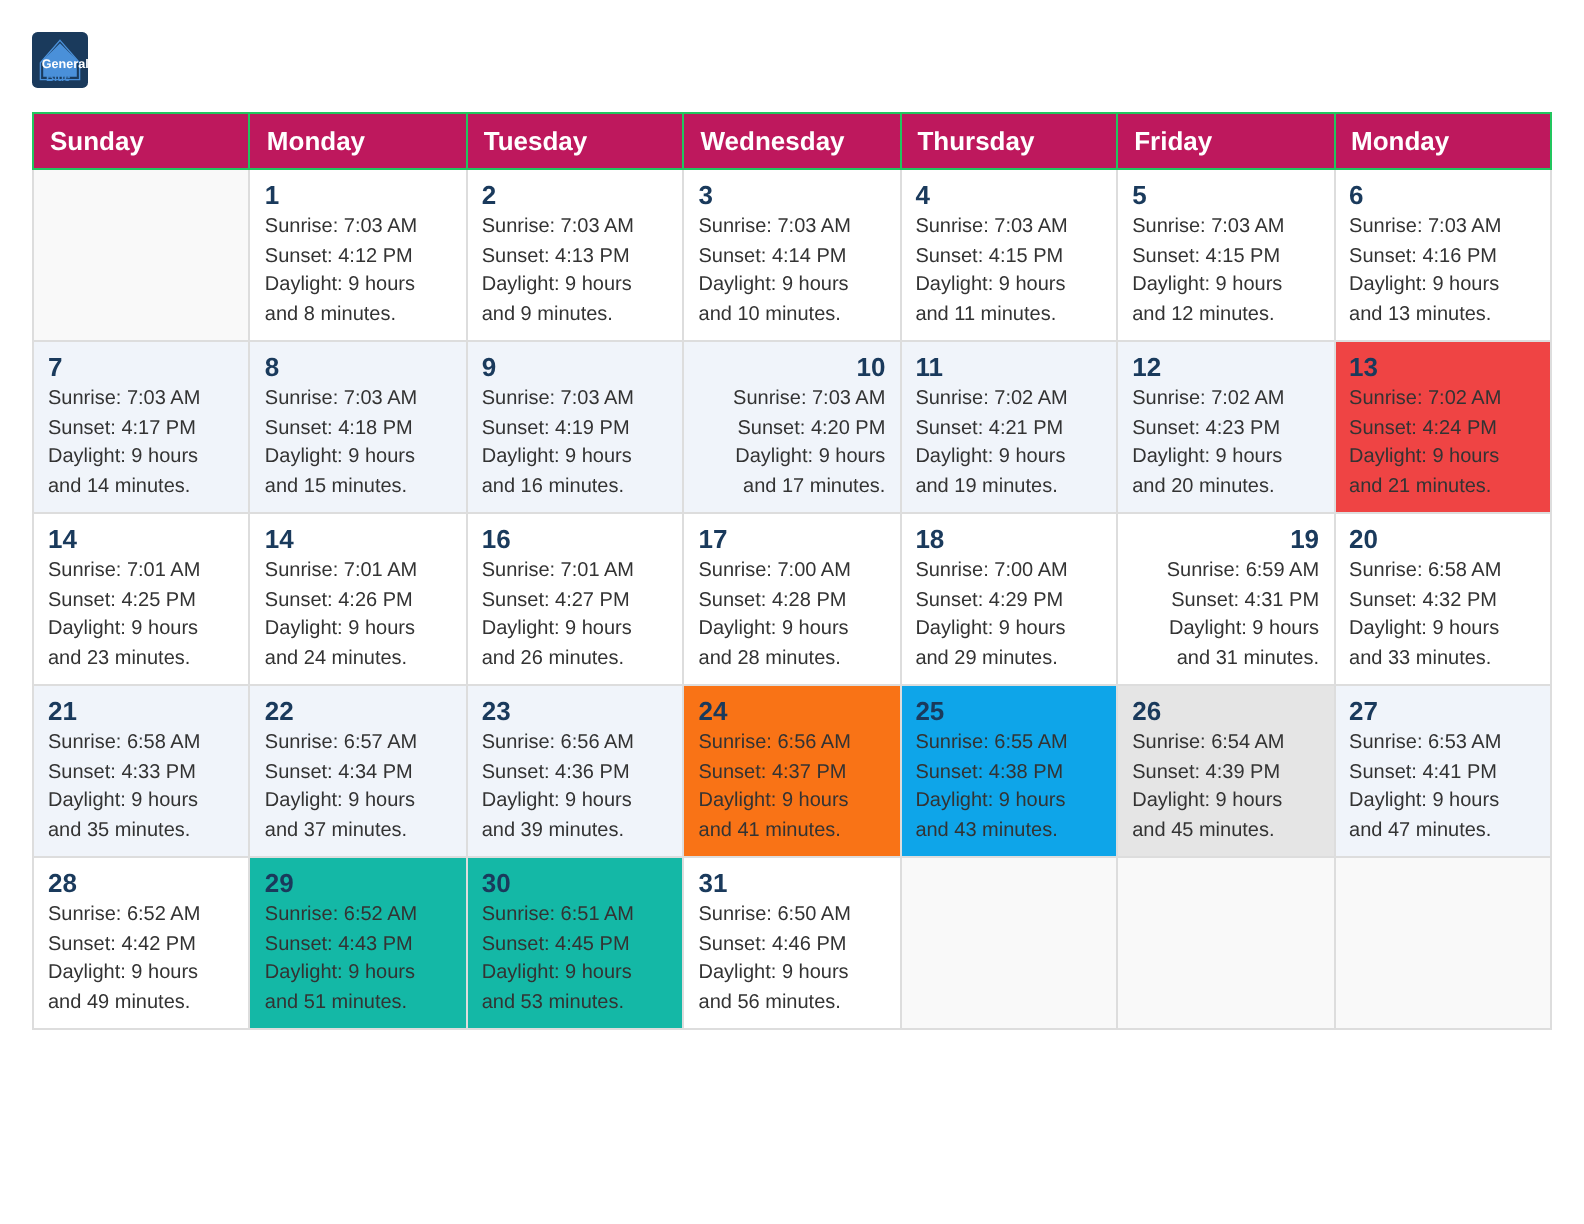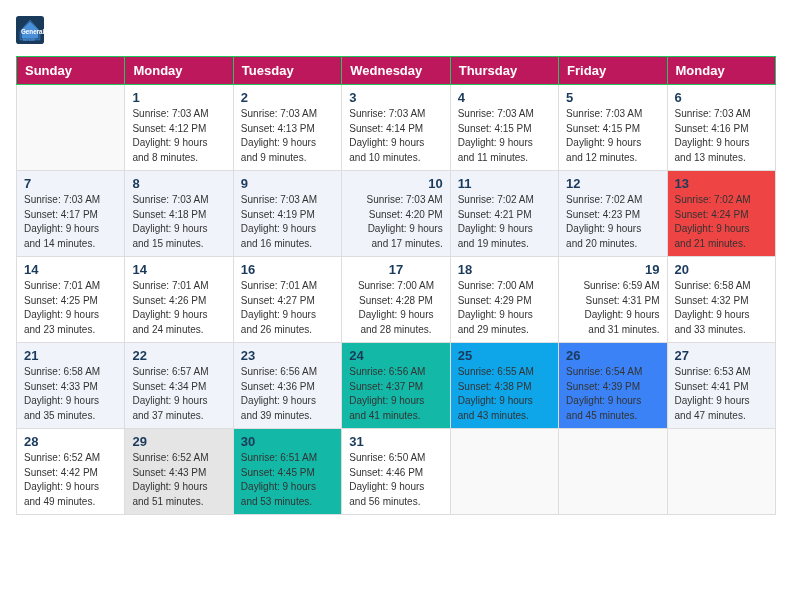--- a/index.html
+++ b/index.html
@@ -180,21 +180,21 @@
           <div class="cell-text">Sunrise: 7:01 AM<br>Sunset: 4:25 PM<br>Daylight: 9 hours and 23 minutes.</div>
         </td>
         <td style="background: rgb(255, 255, 255);">
           <span class="day-num">14</span>
           <div class="cell-text">Sunrise: 7:01 AM<br>Sunset: 4:26 PM<br>Daylight: 9 hours and 24 minutes.</div>
         </td>
         <td style="background: rgb(255, 255, 255);">
           <span class="day-num">16</span>
           <div class="cell-text">Sunrise: 7:01 AM<br>Sunset: 4:27 PM<br>Daylight: 9 hours and 26 minutes.</div>
         </td>
-        <td style="background: rgb(255, 255, 255); text-align: center;">
+        <td style="background: rgb(255, 255, 255);">
           <span class="day-num">17</span>
           <div class="cell-text">Sunrise: 7:00 AM<br>Sunset: 4:28 PM<br>Daylight: 9 hours and 28 minutes.</div>
         </td>
         <td style="background: rgb(255, 255, 255);">
           <span class="day-num">18</span>
           <div class="cell-text">Sunrise: 7:00 AM<br>Sunset: 4:29 PM<br>Daylight: 9 hours and 29 minutes.</div>
         </td>
         <td style="background: rgb(255, 255, 255); text-align: right;">
           <span class="day-num">19</span>
           <div class="cell-text">Sunrise: 6:59 AM<br>Sunset: 4:31 PM<br>Daylight: 9 hours and 31 minutes.</div>
@@ -210,43 +210,43 @@
           <div class="cell-text">Sunrise: 6:58 AM<br>Sunset: 4:33 PM<br>Daylight: 9 hours and 35 minutes.</div>
         </td>
         <td style="background: rgb(240, 244, 250);">
           <span class="day-num">22</span>
           <div class="cell-text">Sunrise: 6:57 AM<br>Sunset: 4:34 PM<br>Daylight: 9 hours and 37 minutes.</div>
         </td>
         <td style="background: rgb(240, 244, 250);">
           <span class="day-num">23</span>
           <div class="cell-text">Sunrise: 6:56 AM<br>Sunset: 4:36 PM<br>Daylight: 9 hours and 39 minutes.</div>
         </td>
-        <td style="background: #14b8a6;">
+        <td style="background: #f97316;">
           <span class="day-num">24</span>
           <div class="cell-text">Sunrise: 6:56 AM<br>Sunset: 4:37 PM<br>Daylight: 9 hours and 41 minutes.</div>
         </td>
         <td style="background: #0ea5e9;">
           <span class="day-num">25</span>
           <div class="cell-text">Sunrise: 6:55 AM<br>Sunset: 4:38 PM<br>Daylight: 9 hours and 43 minutes.</div>
         </td>
-        <td style="background: #3b82f6;">
+        <td style="background: #e5e5e5;">
           <span class="day-num">26</span>
           <div class="cell-text">Sunrise: 6:54 AM<br>Sunset: 4:39 PM<br>Daylight: 9 hours and 45 minutes.</div>
         </td>
         <td style="background: rgb(240, 244, 250); margin-left: 29px;">
           <span class="day-num">27</span>
           <div class="cell-text">Sunrise: 6:53 AM<br>Sunset: 4:41 PM<br>Daylight: 9 hours and 47 minutes.</div>
         </td>
       </tr>
       <tr>
         <td style="background: rgb(255, 255, 255); margin-left: 28px;">
           <span class="day-num">28</span>
           <div class="cell-text">Sunrise: 6:52 AM<br>Sunset: 4:42 PM<br>Daylight: 9 hours and 49 minutes.</div>
         </td>
-        <td style="background: #e5e5e5;">
+        <td style="background: #14b8a6;">
           <span class="day-num">29</span>
           <div class="cell-text">Sunrise: 6:52 AM<br>Sunset: 4:43 PM<br>Daylight: 9 hours and 51 minutes.</div>
         </td>
         <td style="background: #14b8a6;">
           <span class="day-num">30</span>
           <div class="cell-text">Sunrise: 6:51 AM<br>Sunset: 4:45 PM<br>Daylight: 9 hours and 53 minutes.</div>
         </td>
         <td style="background: rgb(255, 255, 255);">
           <span class="day-num">31</span>
           <div class="cell-text">Sunrise: 6:50 AM<br>Sunset: 4:46 PM<br>Daylight: 9 hours and 56 minutes.</div>

